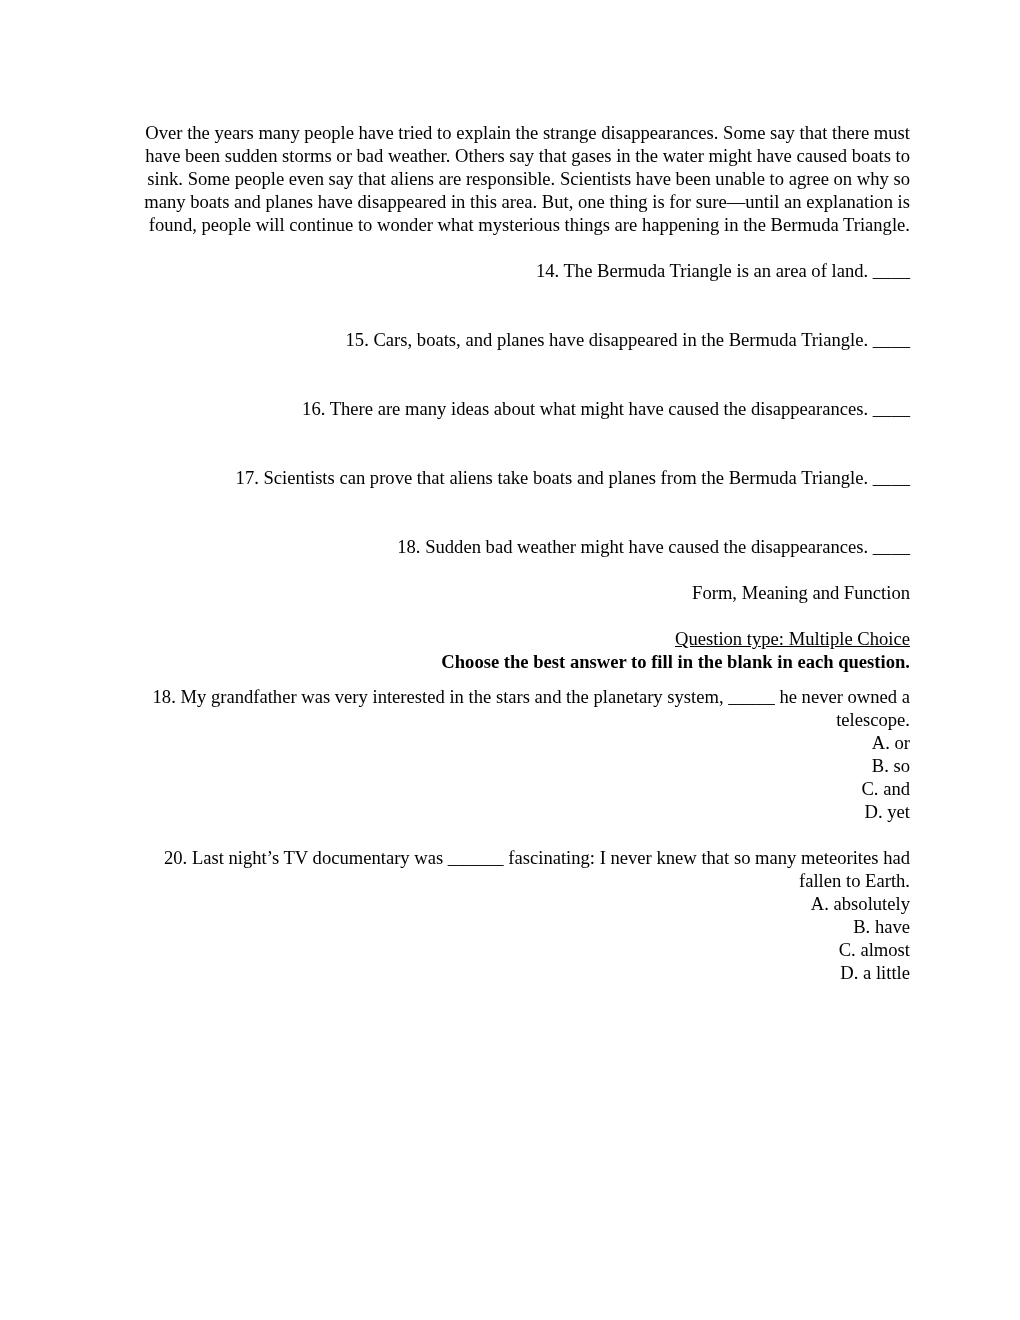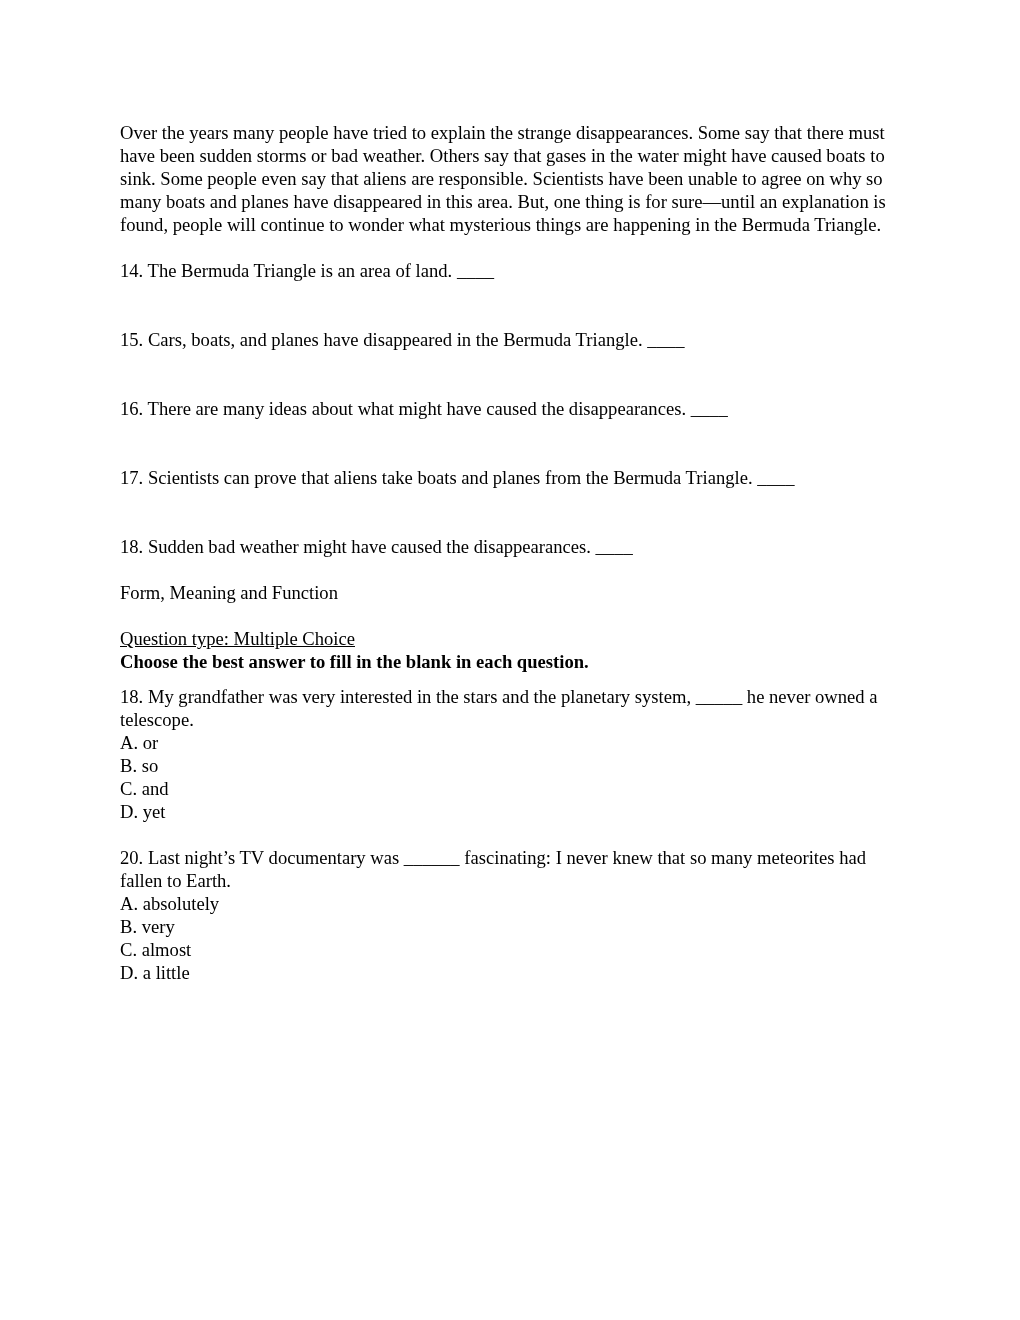--- a/index.html
+++ b/index.html
@@ -15,20 +15,21 @@
       font-family: "Liberation Serif", "DejaVu Serif", serif;
       color: #000000;
       font-size: 18.6px;
       line-height: 23px;
     }
     .page {
       position: absolute;
       left: 120px;
       top: 121px;
       width: 790px;
+      text-align: right;
     }
     p { margin: 0; }
     .passage { margin-bottom: 23px; }
     .tf-item { height: 69px; }
     .tf-item.last { height: 46px; }
     .section-title { font-weight: normal; margin-bottom: 23px; }
     .question-type { text-decoration: underline; }
     .instructions { font-weight: bold; margin-bottom: 12px; }
     .mc-item { margin-bottom: 23px; }
     .option { display: block; }
@@ -76,18 +77,18 @@
     <p>18. My grandfather was very interested in the stars and the planetary system, _____ he never owned a telescope.</p>
     <span class="option">A. or</span>
     <span class="option">B. so</span>
     <span class="option">C. and</span>
     <span class="option">D. yet</span>
   </div>
 
   <div class="mc-item">
     <p>20. Last night’s TV documentary was ______ fascinating: I never knew that so many meteorites had fallen to Earth.</p>
     <span class="option">A. absolutely</span>
-    <span class="option">B. very</span>
+    <span class="option">B. have</span>
     <span class="option">C. almost</span>
     <span class="option">D. a little</span>
   </div>
 
 </div>
 
 </body></html>

